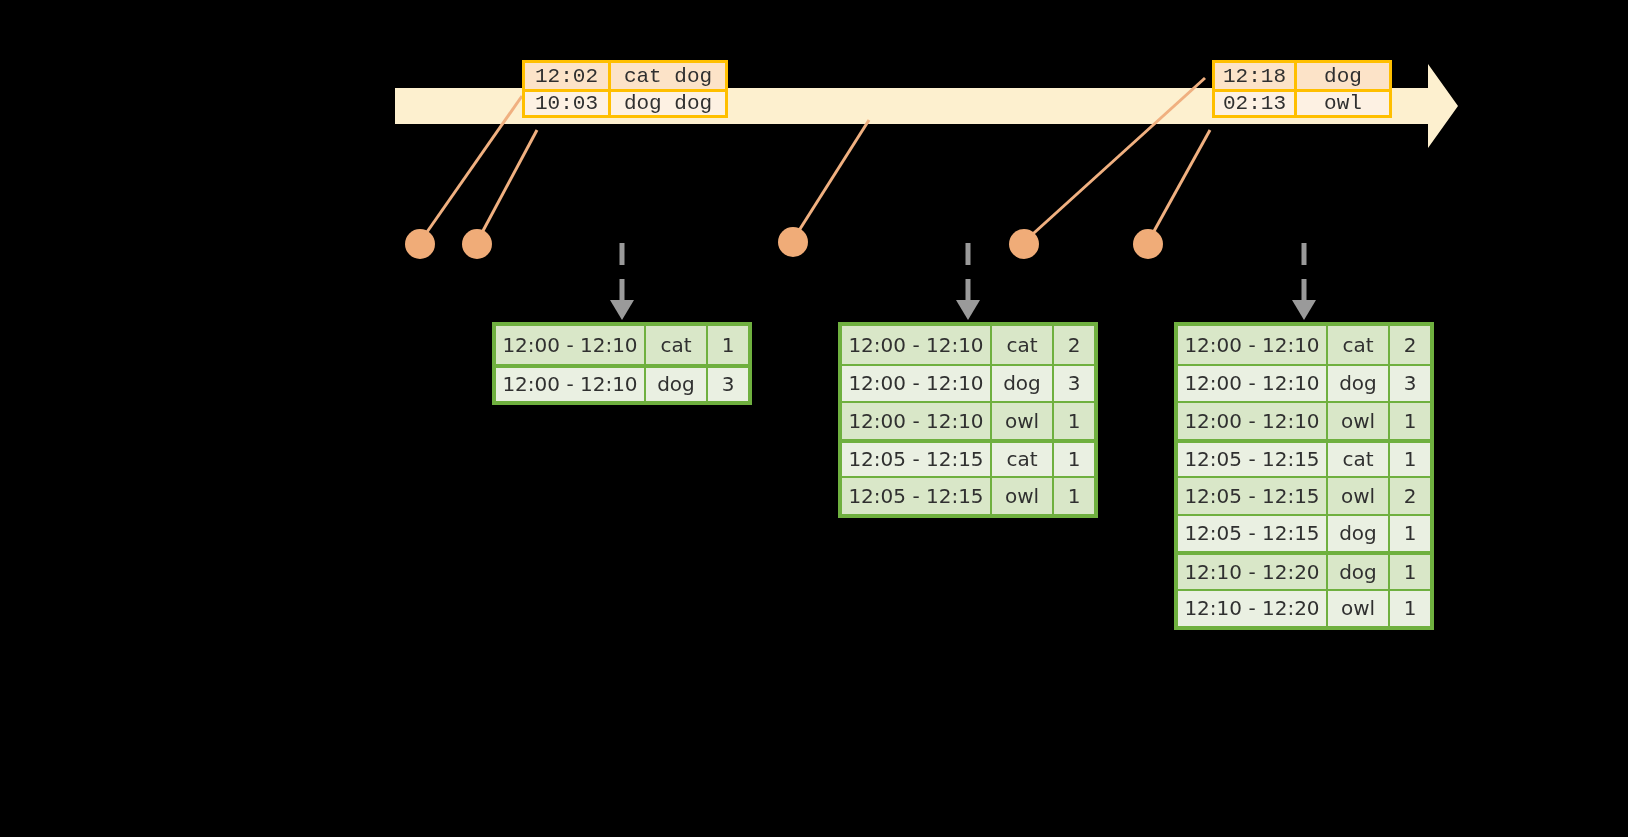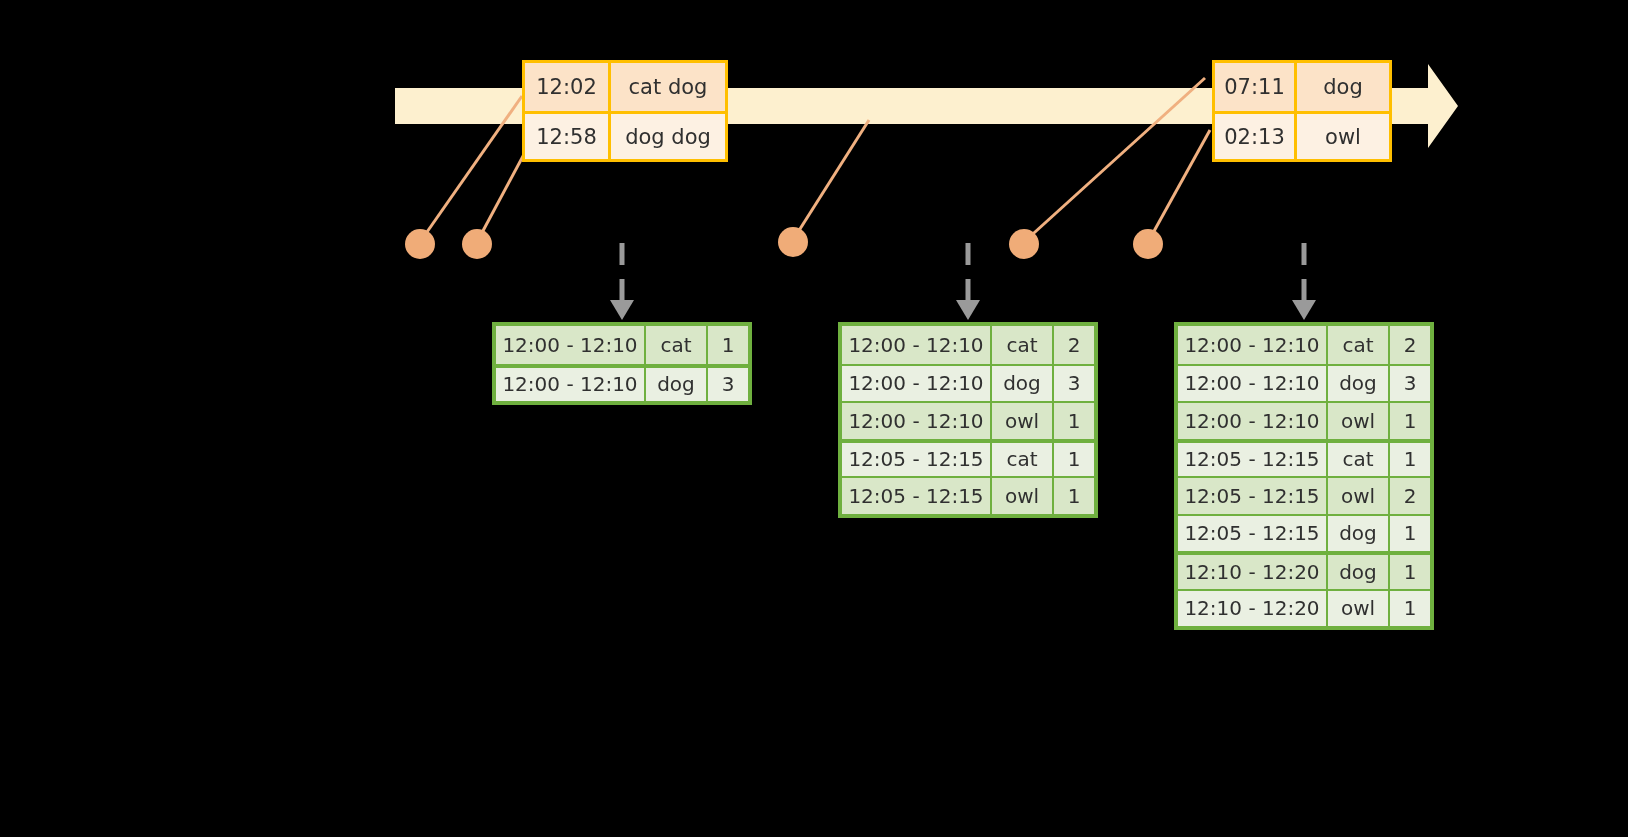--- a/index.html
+++ b/index.html
@@ -27,22 +27,23 @@
 
   
   .event-group {
     position: absolute;
     border: 3px solid #ffbf00;
     box-sizing: border-box;
     z-index: 5;
   }
   .event-row {
     display: flex;
-    height: 48px;
-    box-sizing: border-box;
+    height: 26px;
+    box-sizing: border-box;
+    font-family: Liberation Mono, monospace;
   }
   .event-row + .event-row {
     border-top: 3px solid #ffbf00;
   }
   .event-row.shade-a .ev-cell { background: #fce3c8; }
   .event-row.shade-b .ev-cell { background: #fdf1e3; }
   .ev-cell {
     display: flex;
     align-items: center;
     justify-content: center;
@@ -128,29 +129,29 @@
       </g>
     </g>
   </svg>
 
   <div class="event-group" style="left:522px; top:60px; width:206px;">
     <div class="event-row shade-a">
       <div class="ev-cell ev-time" style="width:86px;">12:02</div>
       <div class="ev-cell ev-words" style="width:114px;">cat dog</div>
     </div>
     <div class="event-row shade-b">
-      <div class="ev-cell ev-time" style="width:86px;">12:58</div>
+      <div class="ev-cell ev-time" style="width:86px;">10:03</div>
       <div class="ev-cell ev-words" style="width:114px;">dog dog</div>
     </div>
   </div>
 
 
   <div class="event-group" style="left:1212px; top:60px; width:180px;">
     <div class="event-row shade-a">
-      <div class="ev-cell ev-time" style="width:82px;">07:11</div>
+      <div class="ev-cell ev-time" style="width:82px;">12:18</div>
       <div class="ev-cell ev-words" style="width:92px;">dog</div>
     </div>
     <div class="event-row shade-b">
       <div class="ev-cell ev-time" style="width:82px;">02:13</div>
       <div class="ev-cell ev-words" style="width:92px;">owl</div>
     </div>
   </div>
 
   <div class="result-table" style="left:492px; top:322px; width:260px;">
     <div class="rt-row shade-a grp-end">

